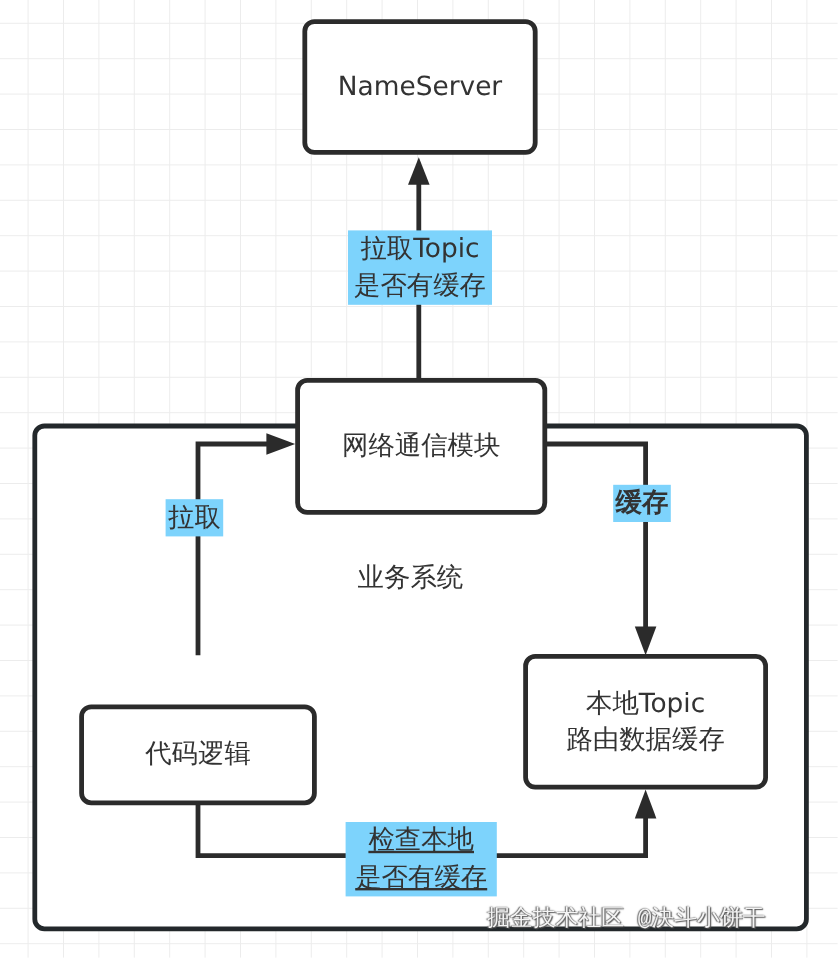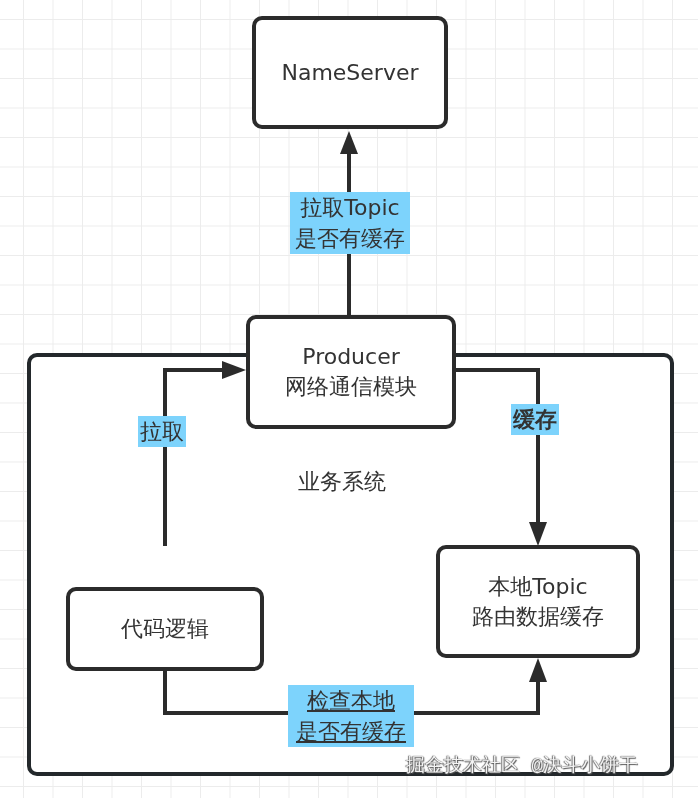--- a/index.html
+++ b/index.html
@@ -68,21 +68,20 @@
     <polyline points="165,656 165,713 538,713 538,678" fill="none" stroke="#2b2b2b" stroke-width="4"></polyline>
     <path d="M529,682 L538,658 L547,682 Z" fill="#2b2b2b"></path>
   </g>
 </svg>
 
 <div class="node" style="left:252px; top:16px; width:196px; height:113px;">
   <div>NameServer</div>
 </div>
 
 <div class="node" style="left:246px; top:315px; width:210px; height:114px;">
-  <div>Producer</div>
   <div>网络通信模块</div>
 </div>
 
 <div class="node" style="left:66px; top:545px; width:198px; height:84px;margin-top:42px;">
   <div>代码逻辑</div>
 </div>
 
 <div class="node" style="left:436px; top:545px; width:204px; height:113px;">
   <div>本地Topic</div>
   <div>路由数据缓存</div>

